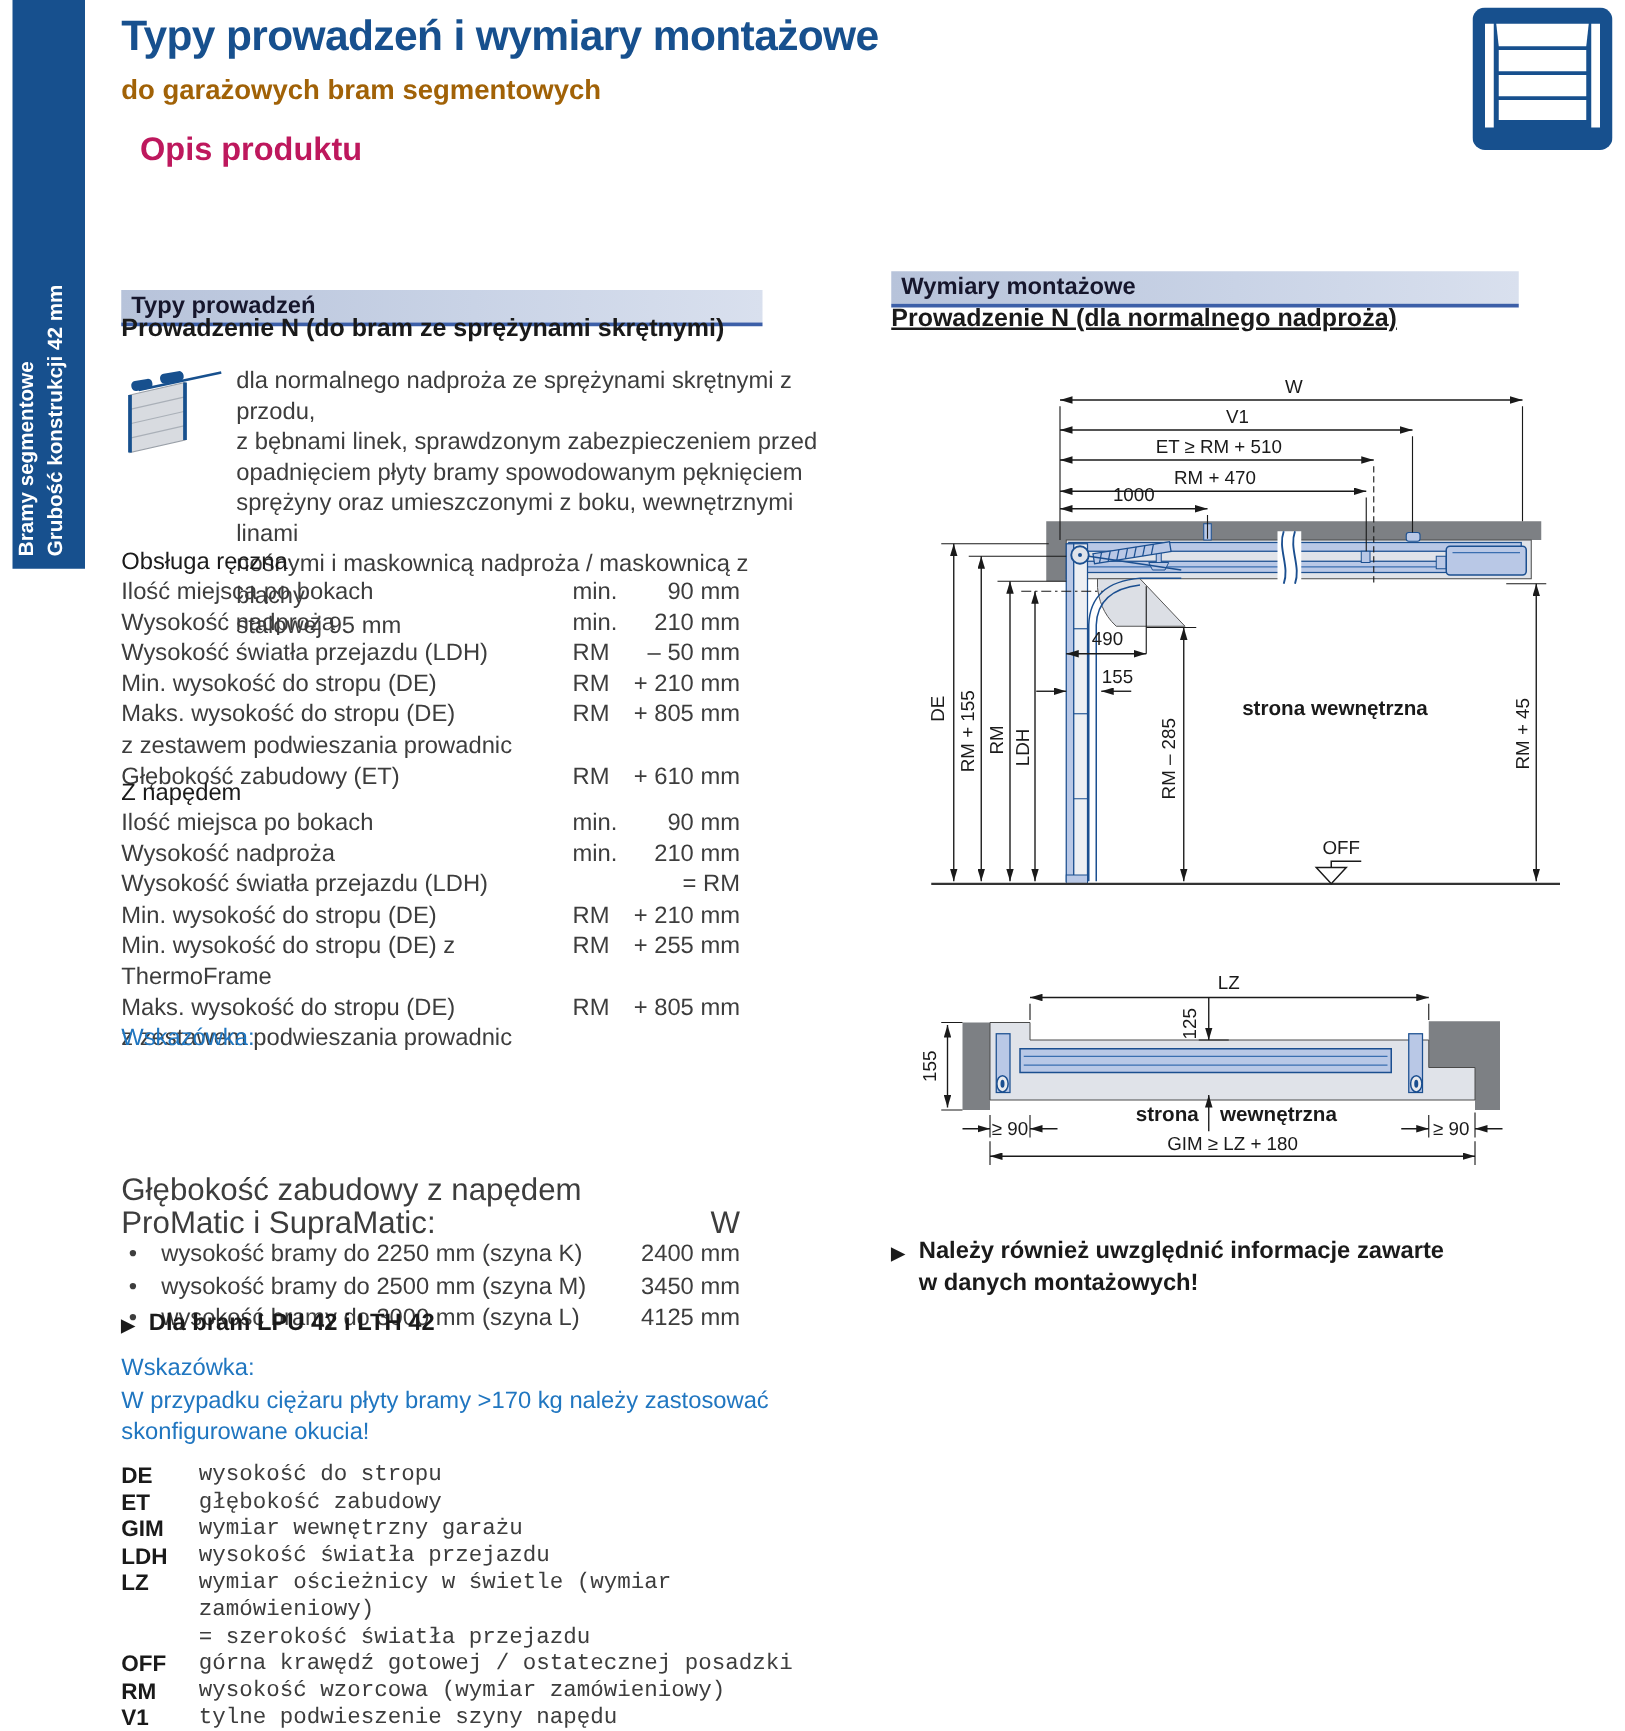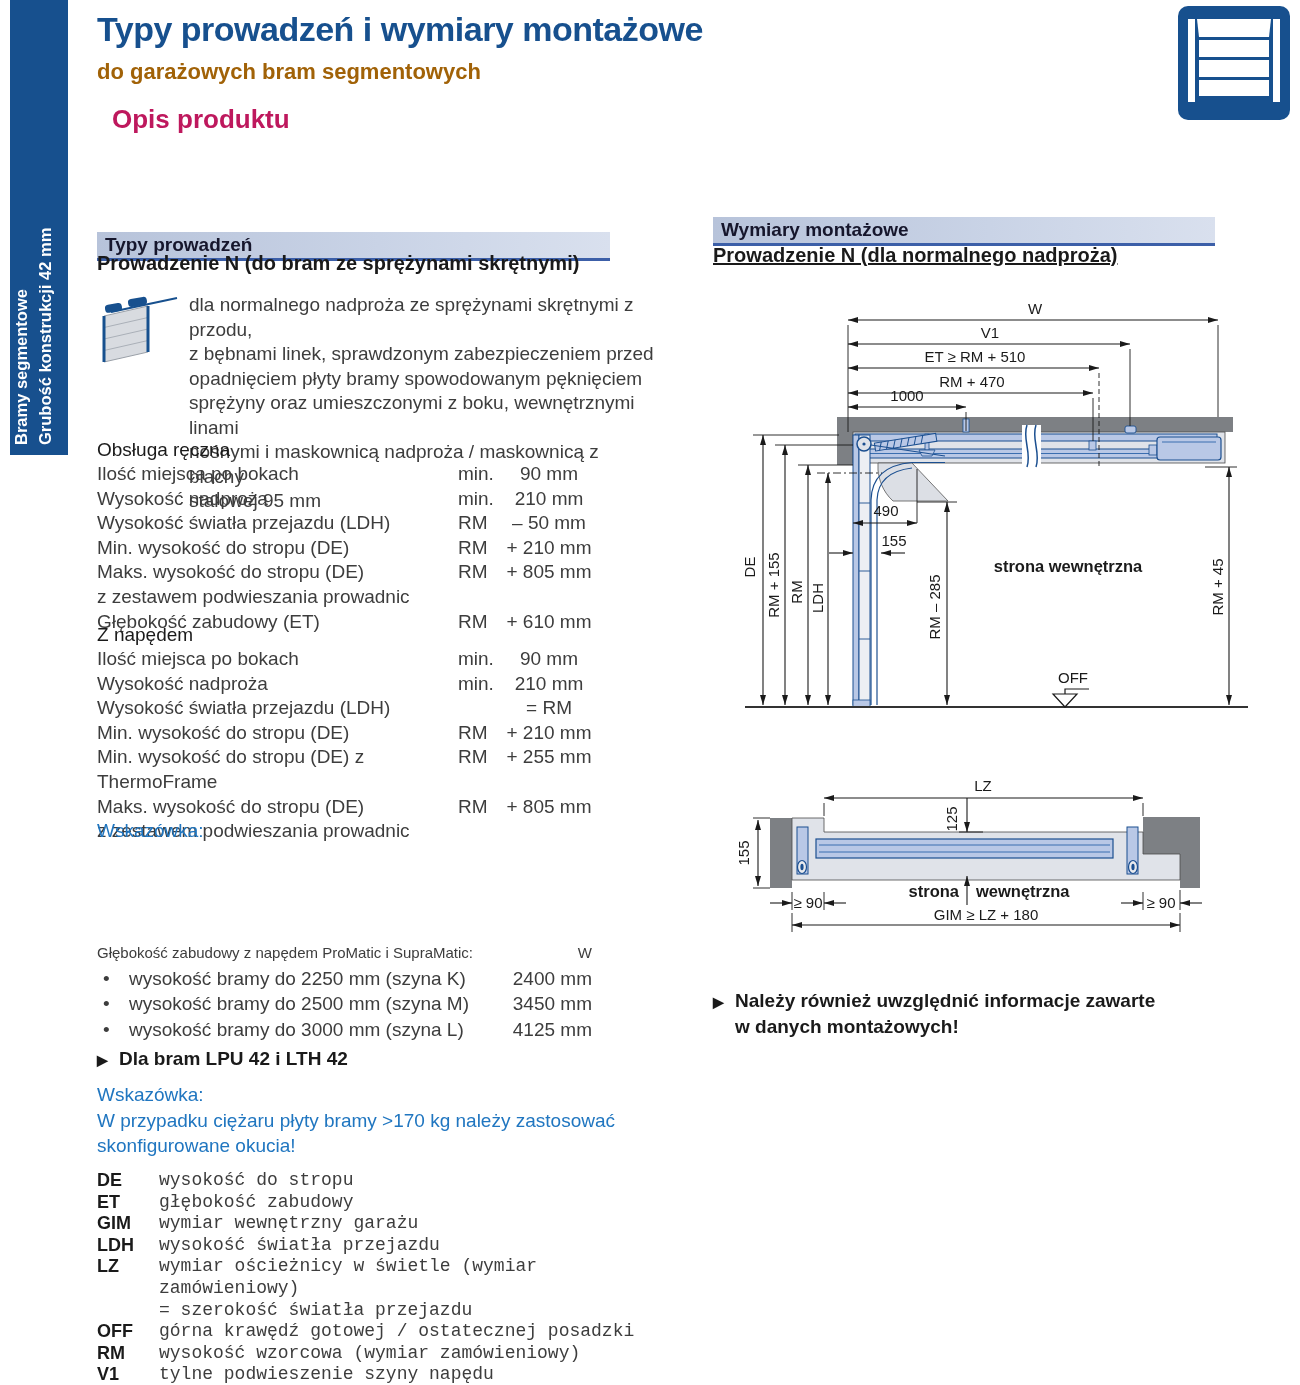--- a/index.html
+++ b/index.html
@@ -28,27 +28,27 @@
   
   .intro{left:97px;top:293px;width:560px;display:flex;}
   .intro-icon{width:82px;flex:0 0 82px;}
   .intro-text{font-size:19px;line-height:24.5px;white-space:pre-line;margin-left:10px;}
   
   .block{left:97px;width:495px;}
   .blk-title{font-size:19px;font-weight:normal;color:#1a1a1a;line-height:25px;}
   .spec-row{display:flex;line-height:24.6px;font-size:19px;}
   .spec-label{flex:1 1 auto;}
   .spec-prefix{flex:0 0 48px;}
-  .spec-value{flex:0 0 86px;text-align:center;}
+  .spec-value{flex:0 0 86px;text-align:right;}
   
   .hint{color:#2076c0;font-size:19px;line-height:25.6px;}
   .hint .lbl{font-weight:normal;}
   .hint-body{white-space:pre-line;}
   
-  .dep-head{display:flex;font-size:15px;line-height:25.5px;}
+  .dep-head{display:flex;font-size:25px;line-height:25.5px;align-items:flex-end;}
   .dep-head .t{flex:1 1 auto;}
   .dep-head .w{flex:0 0 60px;text-align:right;}
   .dep-row{display:flex;font-size:19px;line-height:25.5px;}
   .dep-row .b{flex:0 0 26px;padding-left:6px;}
   .dep-row .t{flex:1 1 auto;}
   .dep-row .v{flex:0 0 90px;text-align:right;}
   
   .tri-note{display:flex;font-size:19px;font-weight:bold;color:#1a1a1a;line-height:26px;}
   .tri-note .tri{flex:0 0 22px;font-size:14px;padding-top:1px;}
   .tri-note .txt{white-space:pre-line;}

